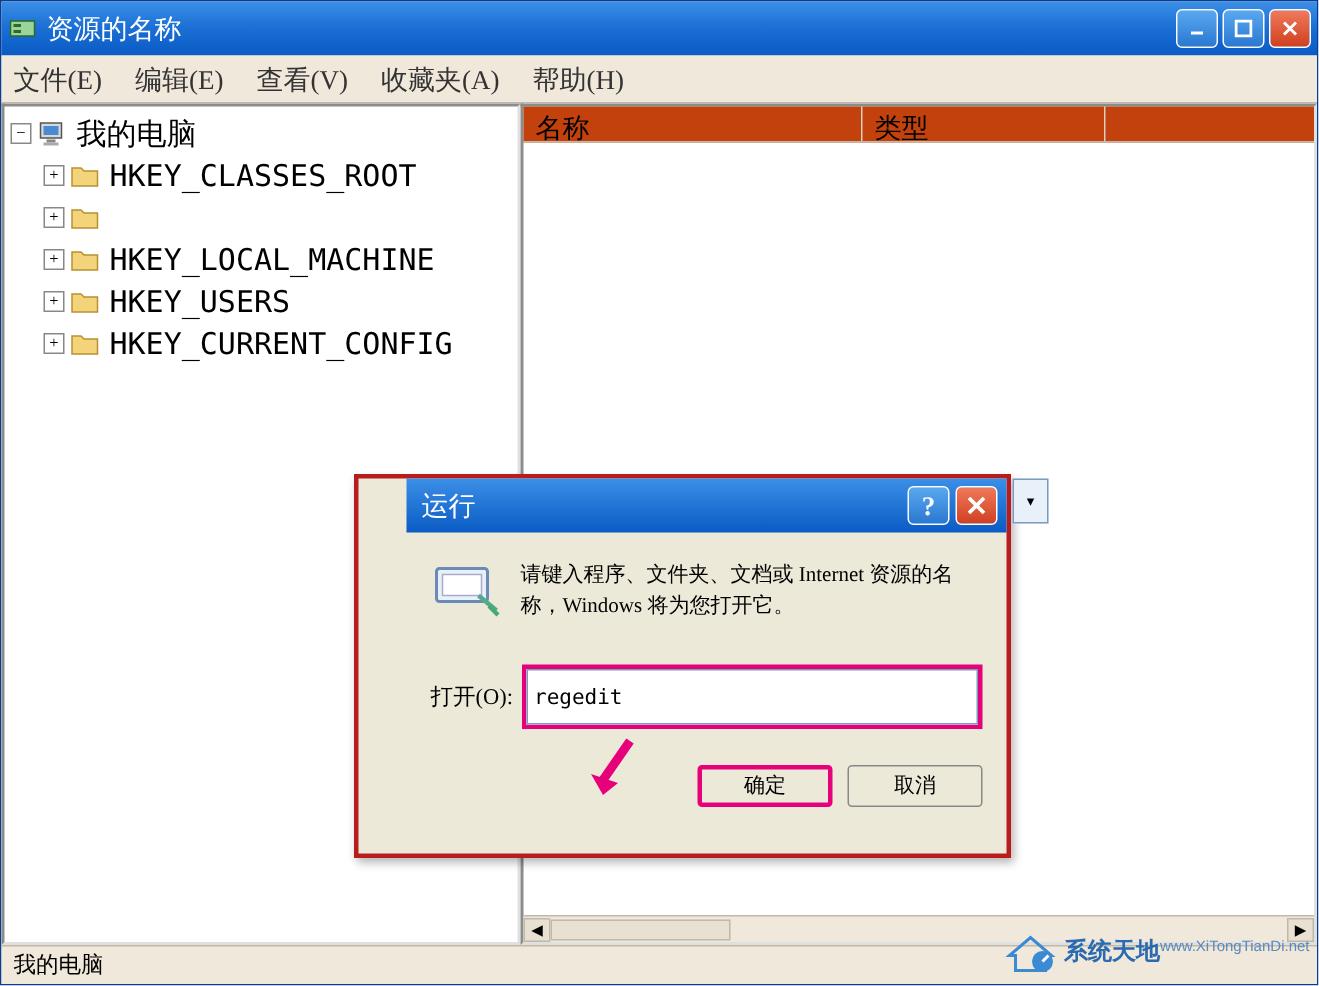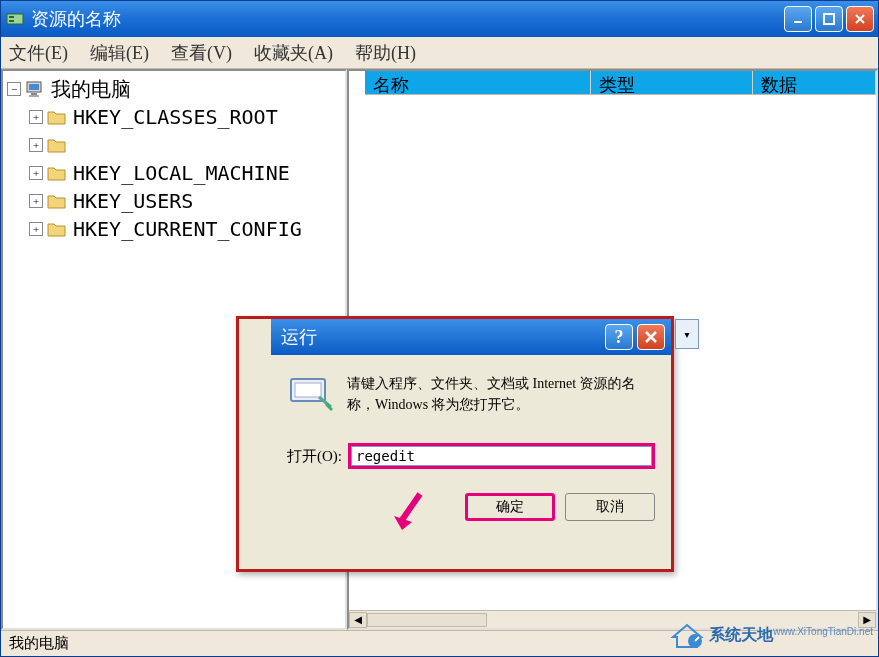--- a/index.html
+++ b/index.html
@@ -14,21 +14,21 @@
 .win-btn { width: 28px; height: 26px; border: 1px solid #fff; border-radius: 4px; display: flex; align-items: center; justify-content: center; cursor: pointer; }
 .win-min, .win-max { background: linear-gradient(to bottom, #5aa8f0, #2a78d0); }
 .win-close { background: linear-gradient(to bottom, #f07a5a, #d04020); }
 
 .menubar { height: 32px; background: #f0e8da; border-bottom: 1px solid #c0b8a8; display: flex; align-items: center; padding: 12px 8px; gap: 22px; font-size: 18px; color: #333; }
 .menu-item { cursor: pointer; }
 
 .content { position: absolute; top: 68px; left: 0; right: 0; bottom: 26px; display: flex; }
 .tree-pane { width: 346px; border: 2px inset #e0e0e0; background: #fff; overflow: auto; padding: 4px 2px; }
 .list-pane { flex: 1; border: 2px inset #e0e0e0; background: #fff; display: flex; flex-direction: column; }
-.list-header { height: 24px; display: flex; background: #0ea5e9; border-bottom: 1px solid #c0b8a8; margin-left: 16px; }
+.list-header { height: 24px; display: flex; background: #c2410c; border-bottom: 1px solid #c0b8a8; }
 .list-col { padding: 2px 8px; font-size: 18px; border-right: 1px solid #d8d0c0; }
 .list-col:nth-child(1){ width: 226px; }
 .list-col:nth-child(2){ width: 162px; }
 .list-col:nth-child(3){ flex: 1; }
 .list-body { flex: 1; }
 .list-scroll { height: 18px; border-top: 1px solid #c0b8a8; background: #f0e8da; display: flex; align-items: center; }
 .sb-btn { width: 18px; height: 16px; background: #e8e0d0; border: 1px solid #c0b8a8; display: flex; align-items: center; justify-content: center; font-size: 10px; }
 .sb-track { flex: 1; height: 16px; background: #f0e8da; position: relative; }
 .sb-thumb { position: absolute; left: 0; width: 120px; height: 14px; top: 1px; background: #e8e0d0; border: 1px solid #c0b8a8; }
 
@@ -49,21 +49,21 @@
 .dlg-title .title-text { flex: 1; padding-left: 4px; }
 .dlg-help { width: 28px; height: 26px; background: linear-gradient(#5aa8f0,#2a78d0); border: 1px solid #fff; border-radius: 4px; display: flex; align-items: center; justify-content: center; margin-right: 4px; font-weight: bold; }
 .dlg-close { width: 28px; height: 26px; background: linear-gradient(#f07a5a,#d04020); border: 1px solid #fff; border-radius: 4px; display: flex; align-items: center; justify-content: center; }
 .dlg-body { padding: 18px 16px 10px 16px; font-size: 14px; }
 .dlg-msg { display: flex; gap: 12px; margin-bottom: 28px; }
 .run-icon { width: 48px; height: 40px; flex-shrink: 0; }
 .dlg-msg-text { line-height: 1.5; font-size: 14px; }
 .dlg-open-row { display: flex; align-items: center; gap: 6px; }
 .open-label { font-size: 15px; }
 .open-input-wrap { position: relative; flex: 1; border: 3px solid #e6007a; padding: 0; }
-.open-input { width: 100%; height: 20px; border: 1px solid #7a9ac0; background: #fff; padding: 0 4px; font-size: 14px; font-family: monospace; }
+.open-input { width: 100%; height: 37px; border: 1px solid #7a9ac0; background: #fff; padding: 0 4px; font-size: 14px; font-family: monospace; }
 .open-drop { position: absolute; right: -28px; top: 0; width: 24px; height: 30px; border: 1px solid #7a9ac0; background: #e8f0fa; display: flex; align-items: center; justify-content: center; font-size: 10px; }
 .combo-wrap { display: flex; flex: 1; align-items: stretch; }
 .dlg-buttons { display: flex; justify-content: flex-end; gap: 10px; padding: 14px 16px 0 16px; }
 .dlg-btn { width: 90px; height: 28px; background: #ece9d8; border: 1px solid #888; border-radius: 3px; font-size: 14px; cursor: pointer; }
 .dlg-btn.ok { border: 3px solid #e6007a; }
 
 
 .arrow-ann { position: absolute; left: 384px; top: 490px; width: 50px; height: 40px; pointer-events: none; }
 
 
@@ -170,21 +170,20 @@
             </svg>
           </span>
         <span class="node-label">HKEY_CURRENT_CONFIG</span>
       </div>
     </div>
 
     <div class="list-pane">
       <div class="list-header">
         <div class="list-col">名称</div>
         <div class="list-col">类型</div>
-        <div class="list-col">数据</div>
       </div>
       <div class="list-body"></div>
       <div class="list-scroll">
         <div class="sb-btn">◀</div>
         <div class="sb-track">
             <div class="sb-thumb"></div>
           </div>
         <div class="sb-btn">▶</div>
       </div>
     </div>

